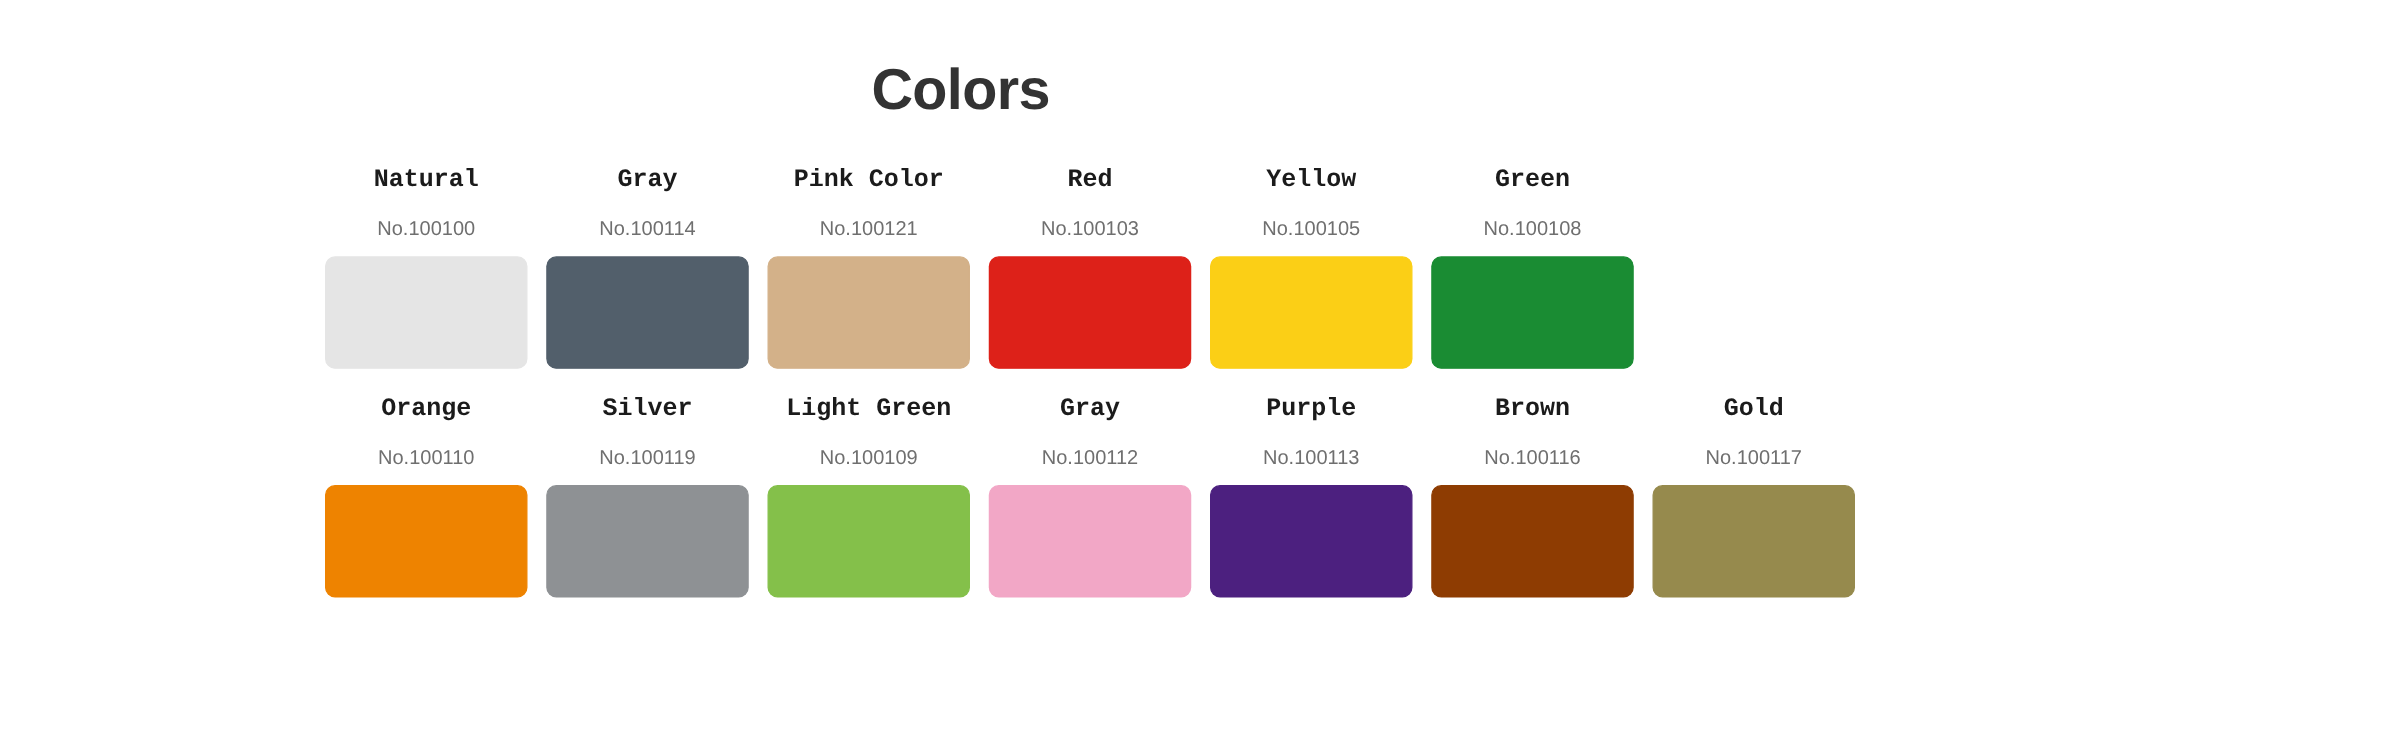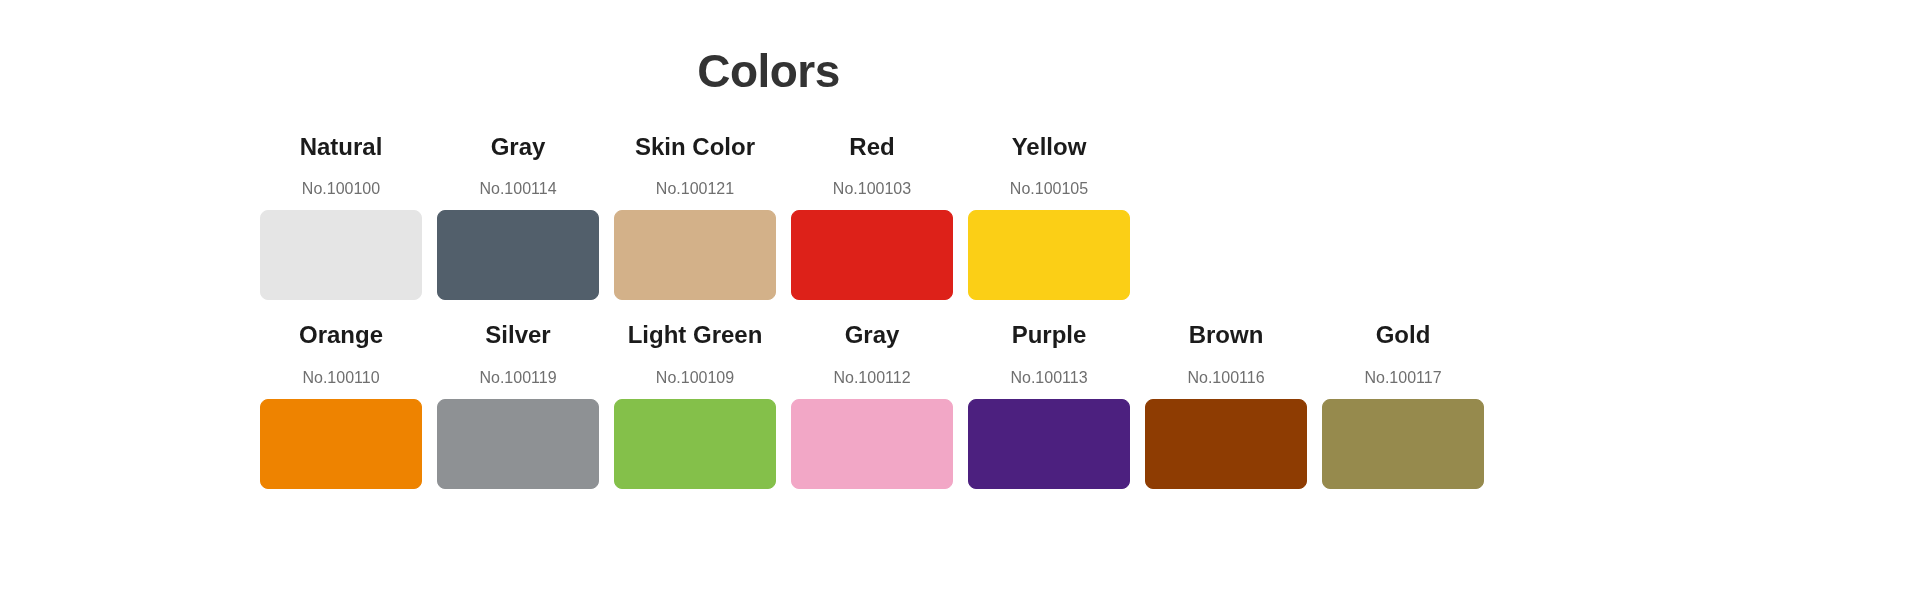--- a/index.html
+++ b/index.html
@@ -56,26 +56,27 @@
     display: flex;
     flex-direction: column;
     align-items: center;
   }
 
   .swatch-cell:last-child {
     margin-right: 0;
   }
 
   .swatch-name {
-    font-size: 24px;
+    font-size: 20px;
     font-weight: bold;
     color: #1b1b1b;
     line-height: 1.35;
     text-align: center;
     white-space: nowrap;
+    font-family: Liberation Mono, monospace;
   }
 
   .swatch-code {
     font-size: 16px;
     font-weight: normal;
     color: #6f6f6f;
     line-height: 1.45;
     text-align: center;
     margin-top: 14px;
     white-space: nowrap;
@@ -107,38 +108,43 @@
       </div>
 
 
       <div class="swatch-cell">
         <div class="swatch-name">Gray</div>
         <div class="swatch-code">No.100114</div>
         <div class="swatch-chip" style="background-color: rgb(82, 95, 107); border: 1px solid rgb(82, 95, 107);"></div>
       </div>
 
       <div class="swatch-cell">
-        <div class="swatch-name">Skin Color</div>
+        <div class="swatch-name">Pink Color</div>
         <div class="swatch-code">No.100121</div>
         <div class="swatch-chip" style="background-color: rgb(211, 177, 137); border: 1px solid rgb(211, 177, 137);"></div>
       </div>
 
       <div class="swatch-cell">
         <div class="swatch-name">Red</div>
         <div class="swatch-code">No.100103</div>
         <div class="swatch-chip" style="background-color: rgb(221, 33, 25); border: 1px solid rgb(221, 33, 25);"></div>
       </div>
 
 
       <div class="swatch-cell">
         <div class="swatch-name">Yellow</div>
         <div class="swatch-code">No.100105</div>
         <div class="swatch-chip" style="background-color: rgb(251, 207, 22); border: 1px solid rgb(251, 207, 22);"></div>
       </div>
 
+      <div class="swatch-cell">
+        <div class="swatch-name">Green</div>
+        <div class="swatch-code">No.100108</div>
+        <div class="swatch-chip" style="background-color: rgb(26, 140, 51); border: 1px solid rgb(26, 140, 51);"></div>
+      </div>
 
     </div>
 
     <div class="swatch-row">
 
       <div class="swatch-cell">
         <div class="swatch-name">Orange</div>
         <div class="swatch-code">No.100110</div>
         <div class="swatch-chip" style="background-color: rgb(238, 131, 0); border: 1px solid rgb(238, 131, 0);"></div>
       </div>

